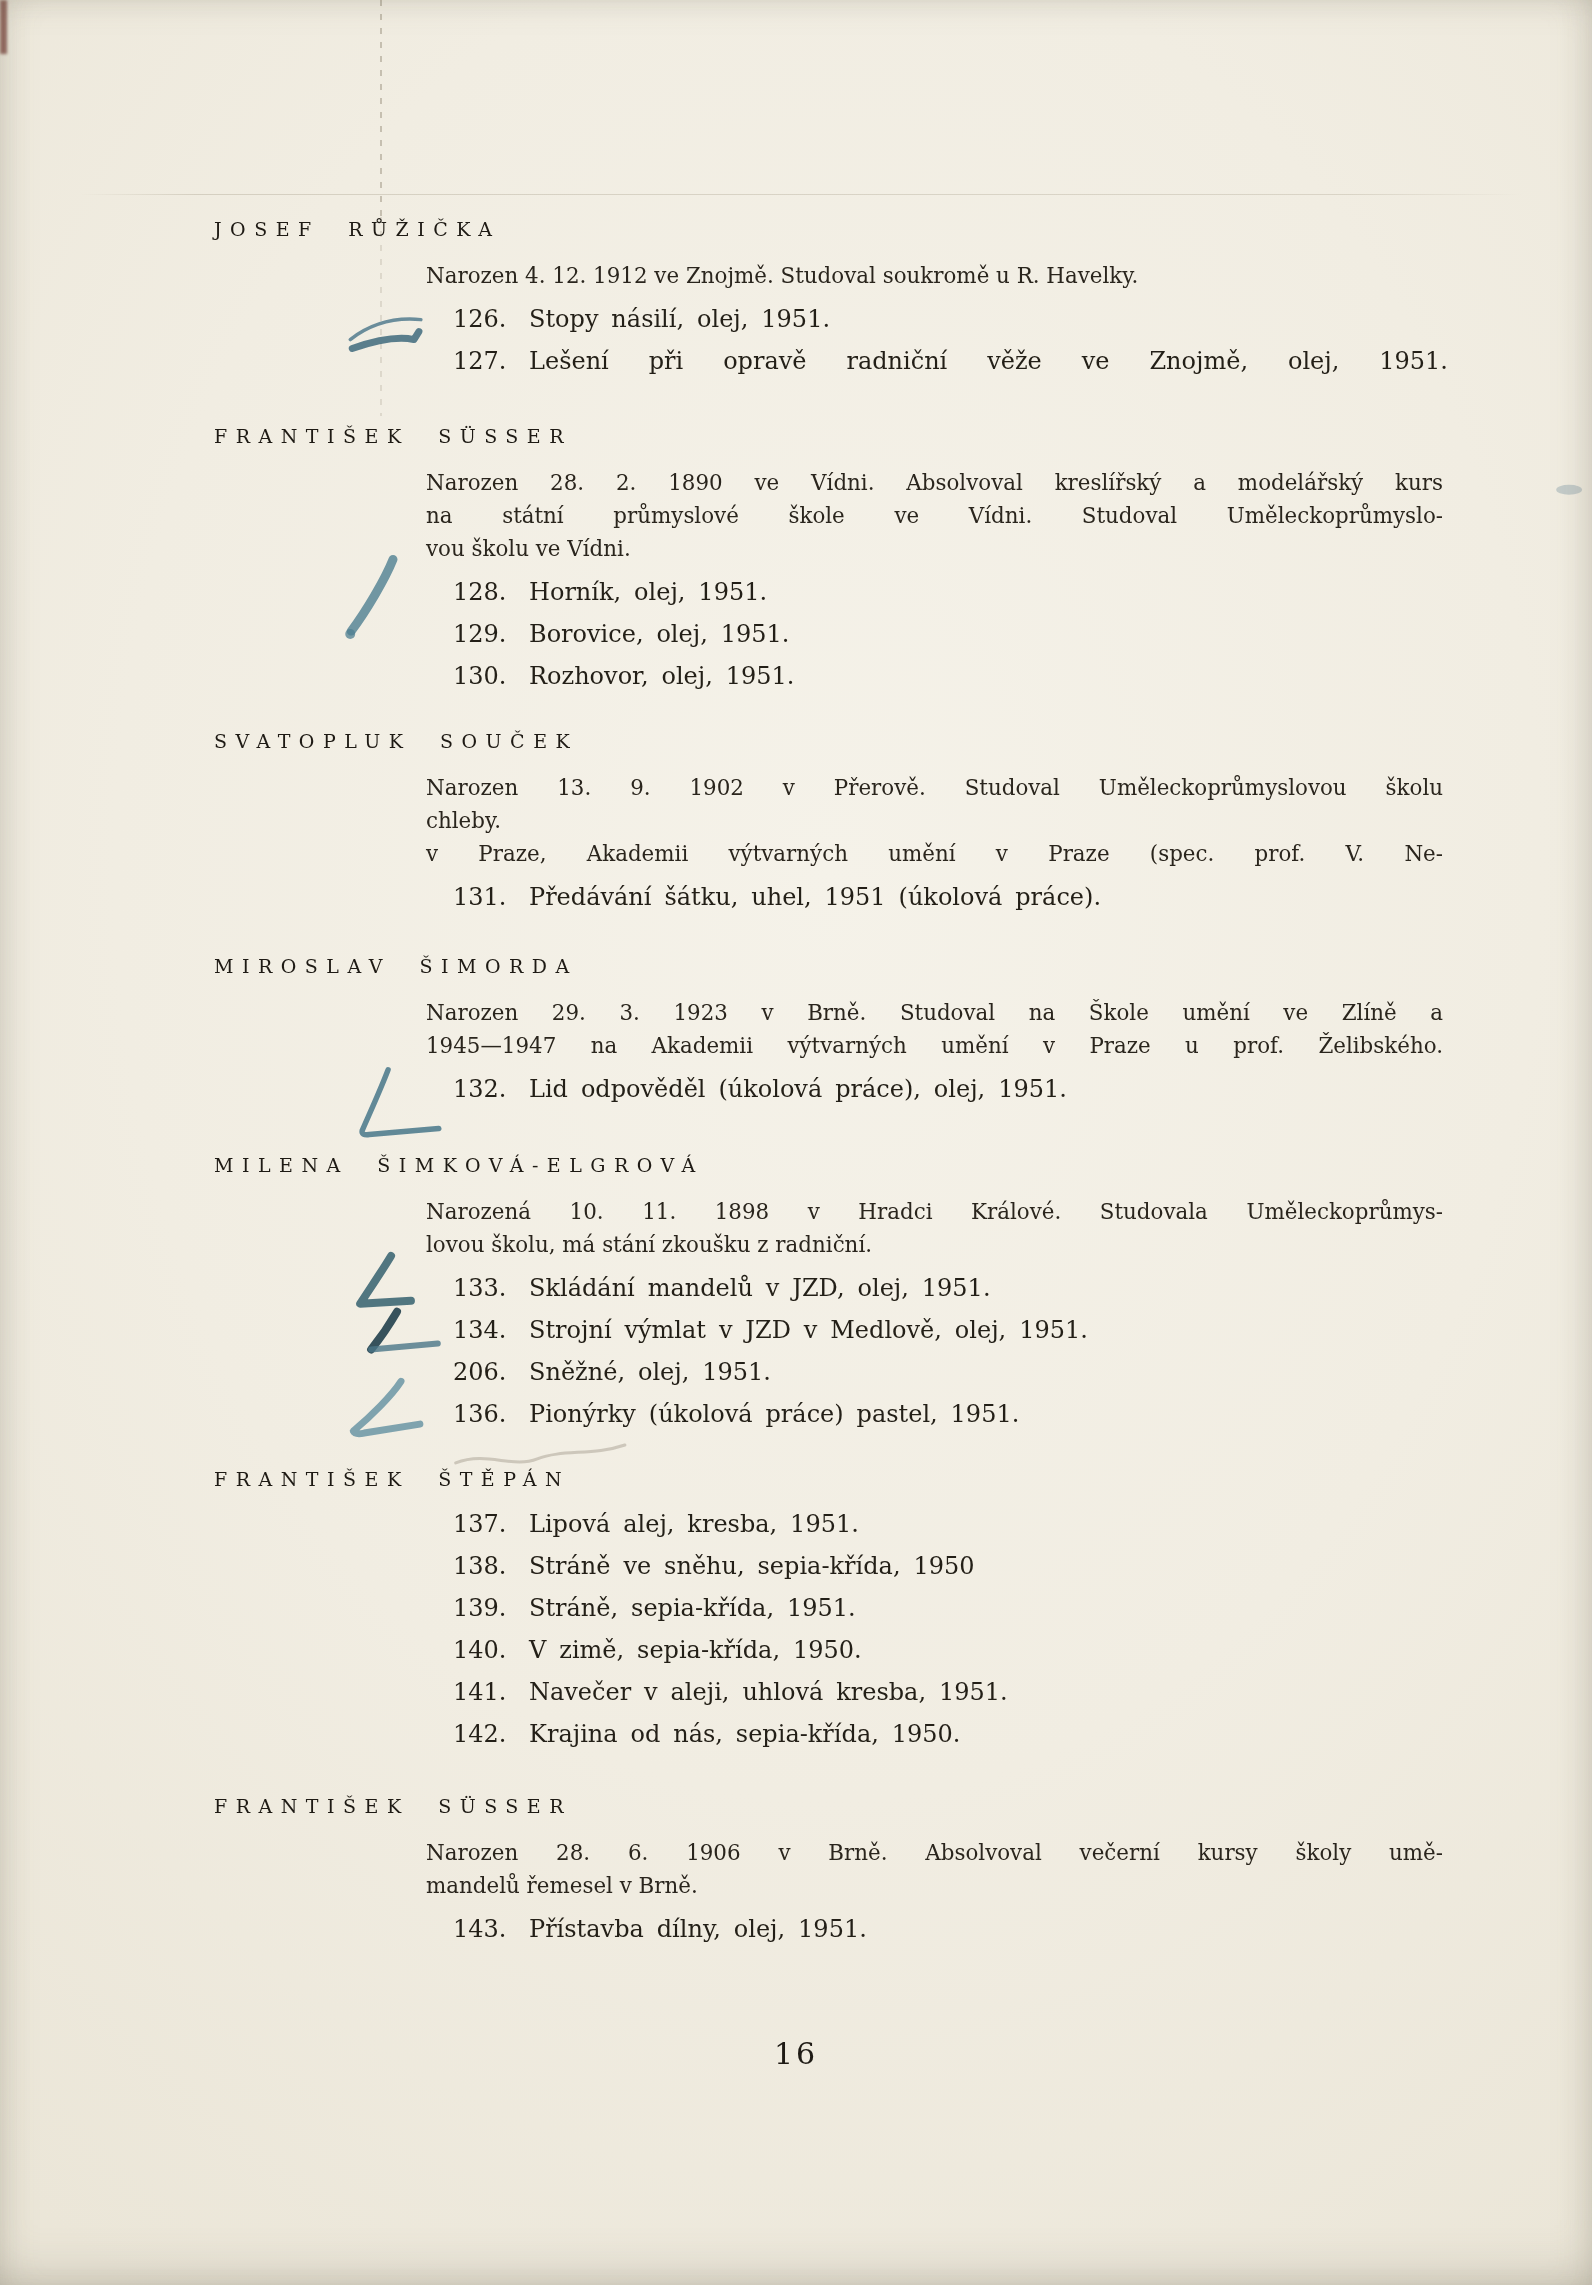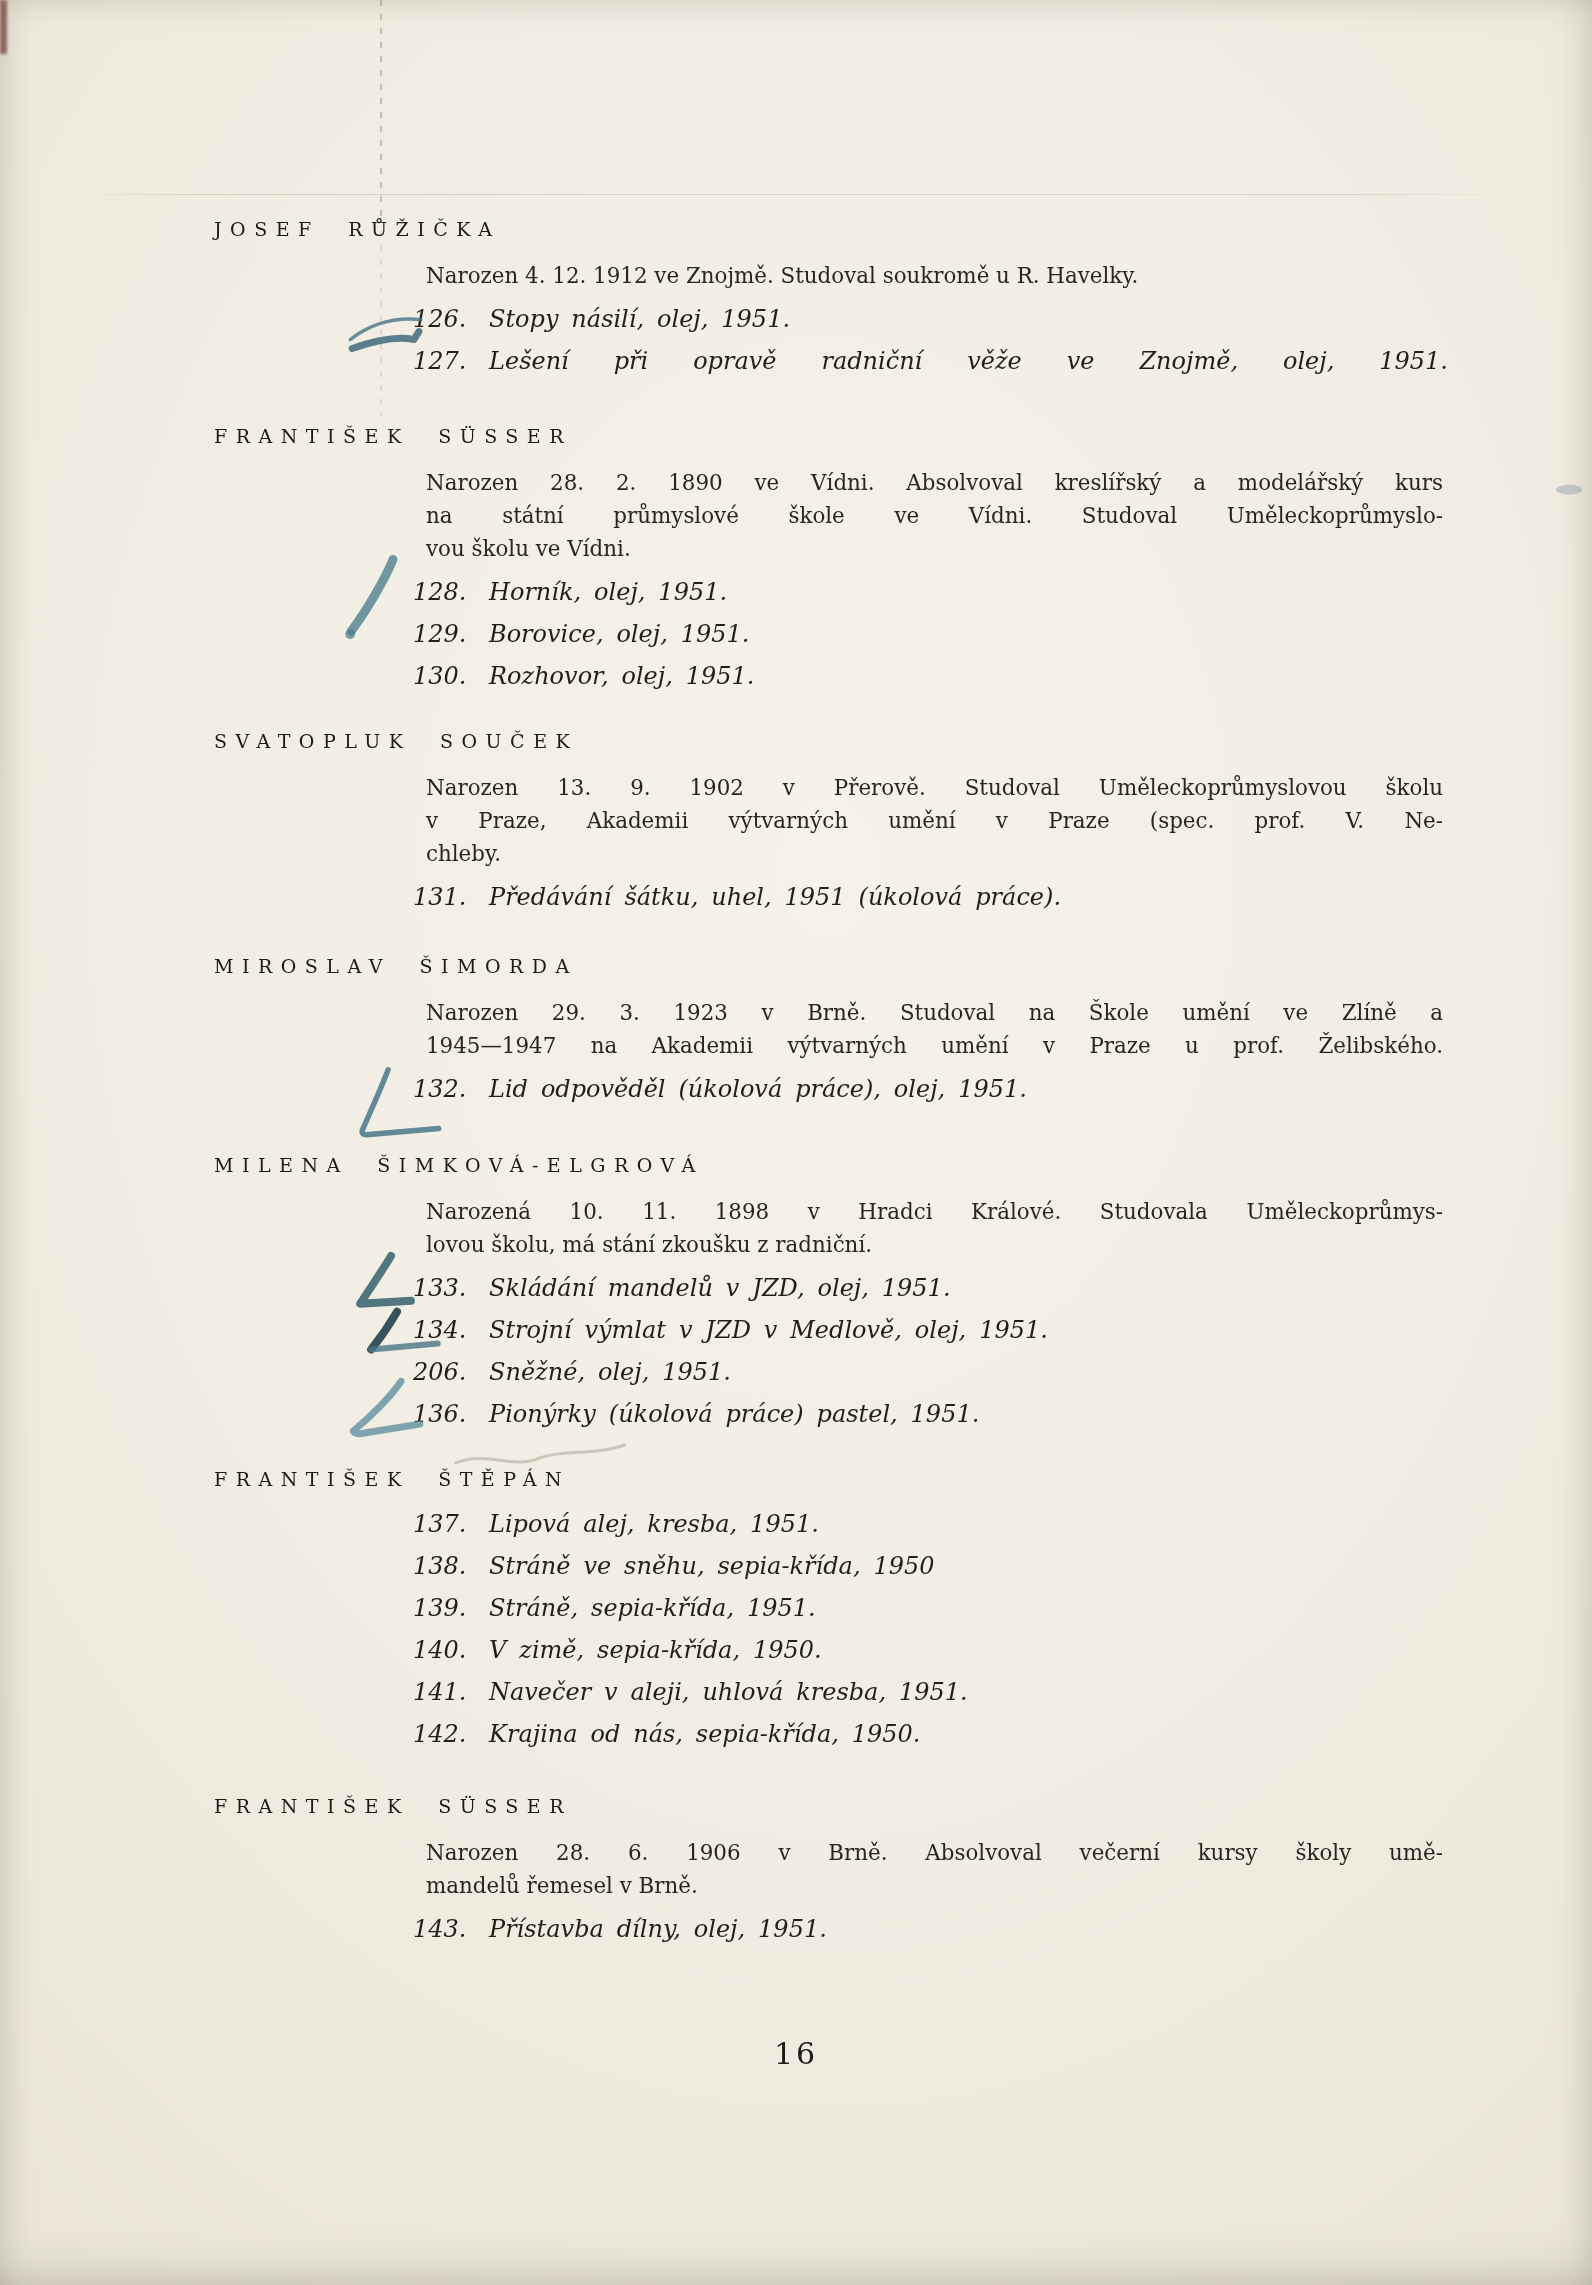--- a/index.html
+++ b/index.html
@@ -32,21 +32,21 @@
   .artist-name{
     margin:0 0 10px 214px;
     font-size:19px;line-height:40px;font-weight:normal;
     letter-spacing:8.5px;word-spacing:14px;
     color:#1e1a14;
   }
   .bio{margin:0 0 6px 426px;width:1017px;}
   .bio-line{font-size:21.4px;line-height:33px;color:#2a251d;}
   .bio-line.j{text-align:justify;text-align-last:justify;}
   .items{margin-left:413px;width:1035px;}
-  .item{font-style:italic;font-size:24px;line-height:42px;color:#231f17;word-spacing:.22em;}
+  .item{font-size:24px;line-height:42px;color:#231f17;word-spacing:.22em;margin-left:40px;}
   .item.stretch{text-align:justify;text-align-last:justify;}
   .num{display:inline-block;min-width:76px;}
   .page-number{
     position:absolute;top:2036px;left:0;width:1592px;
     text-align:center;font-size:30px;letter-spacing:3px;color:#1f1b15;
   }
   .marks-overlay{position:absolute;inset:0;pointer-events:none;}
 </style>
 </head>
 <body>
@@ -80,22 +80,22 @@
       <div class="item"><span class="num">128.</span><span>Horník, olej, 1951.</span></div>
       <div class="item"><span class="num">129.</span><span>Borovice, olej, 1951.</span></div>
       <div class="item"><span class="num">130.</span><span>Rozhovor, olej, 1951.</span></div>
     </div>
   </section>
 
   <section class="artist" style="top:721px">
     <h2 class="artist-name">SVATOPLUK SOUČEK</h2>
     <div class="bio">
       <div class="bio-line j">Narozen 13. 9. 1902 v Přerově. Studoval Uměleckoprůmyslovou školu</div>
+      <div class="bio-line">chleby.</div>
       <div class="bio-line j">v Praze, Akademii výtvarných umění v Praze (spec. prof. V. Ne-</div>
-      <div class="bio-line">chleby.</div>
     </div>
     <div class="items">
       <div class="item"><span class="num">131.</span><span>Předávání šátku, uhel, 1951 (úkolová práce).</span></div>
     </div>
   </section>
 
   <section class="artist" style="top:946px">
     <h2 class="artist-name">MIROSLAV ŠIMORDA</h2>
     <div class="bio">
       <div class="bio-line j">Narozen 29. 3. 1923 v Brně. Studoval na Škole umění ve Zlíně a</div>

